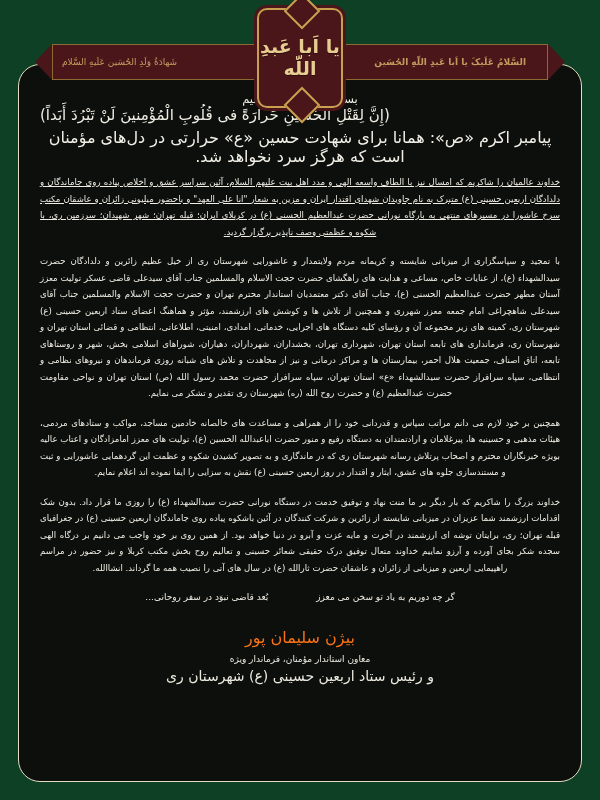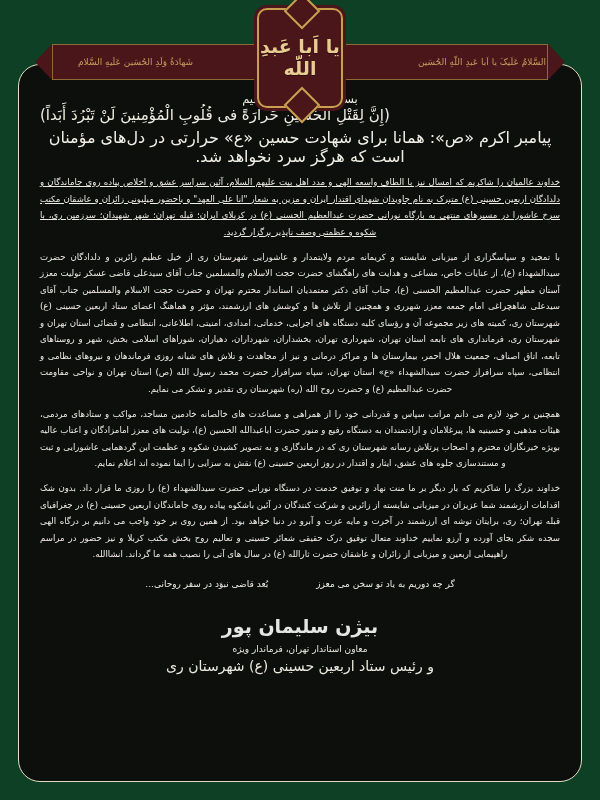--- a/index.html
+++ b/index.html
@@ -56,22 +56,22 @@
   .ribbon-text {
     position: absolute;
     top: 50%;
     transform: translateY(-50%);
     color: #d9b26a;
     font-size: 9px;
     letter-spacing: .5px;
     white-space: nowrap;
     opacity: .85;
   }
-  .ribbon-text.right { right: 2px; }
-  .ribbon-text.left  { left: 26px; }
+  .ribbon-text.right { right: 22px; font-weight: bold; }
+  .ribbon-text.left  { left: 10px; }
 
   .medallion {
     position: absolute;
     top: 8px;
     left: 50%;
     transform: translateX(-50%);
     width: 82px;
     height: 96px;
     background: #4a161a;
     border: 2px solid #c8a050;
@@ -151,42 +151,43 @@
     font-size: 16px;
     margin-top: 4px;
     color: #f2efe6;
   }
 
   .para {
     font-size: 8.6px;
     line-height: 1.92;
     text-align: justify;
     text-align-last: center;
+    margin-top: 13px;
     color: #f0ede4;
     letter-spacing: .1px;
   }
   .para.first { margin-top: 8px; text-decoration: underline; }
 
   .verse {
     margin-top: 16px;
     display: flex;
     justify-content: center;
     gap: 48px;
     font-size: 9px;
     color: #f0ede4;
   }
 
   .signature {
     margin-top: 26px;
     text-align: center;
   }
   .sig-name {
-    font-size: 19px;
-    font-weight: bold;
-    color: #e5e5e5;
+    font-size: 16px;
+    font-weight: normal;
+    color: #f97316;
     letter-spacing: .3px;
   }
   .sig-role {
     font-size: 9px;
     margin-top: 7px;
     color: #eceadf;
   }
   .sig-role2 {
     font-size: 14px;
     margin-top: 4px;
@@ -227,18 +228,18 @@
 
     <p class="para">خداوند بزرگ را شاکریم که بار دیگر بر ما منت نهاد و توفیق خدمت در دستگاه نورانی حضرت سیدالشهداء (ع) را روزی ما قرار داد. بدون شک اقدامات ارزشمند شما عزیزان در میزبانی شایسته از زائرین و شرکت کنندگان در آئین باشکوه پیاده روی جاماندگان اربعین حسینی (ع) در جغرافیای قبله تهران؛ ری، برایتان توشه ای ارزشمند در آخرت و مایه عزت و آبرو در دنیا خواهد بود. از همین روی بر خود واجب می دانیم بر درگاه الهی سجده شکر بجای آورده و آرزو نماییم خداوند متعال توفیق درک حقیقی شعائر حسینی و تعالیم روح بخش مکتب کربلا و نیز حضور در مراسم راهپیمایی اربعین و میزبانی از زائران و عاشقان حضرت ثارالله (ع) در سال های آتی را نصیب همه ما گرداند. انشاالله.</p>
 
     <div class="verse">
       <span>گر چه دوریم به یاد تو سخن می معزز</span>
       <span>بُعد قاضی نبوَد در سفر روحانی...</span>
     </div>
 
     <div class="signature">
       <div class="sig-name">بیژن سلیمان پور</div>
-      <div class="sig-role">معاون استاندار تهران، فرماندار ویژه</div>
+      <div class="sig-role">معاون استاندار مؤمنان، فرماندار ویژه</div>
       <div class="sig-role2">و رئیس ستاد اربعین حسینی (ع) شهرستان ری</div>
     </div>
 
   </div>
 </div>
 
 </body></html>

